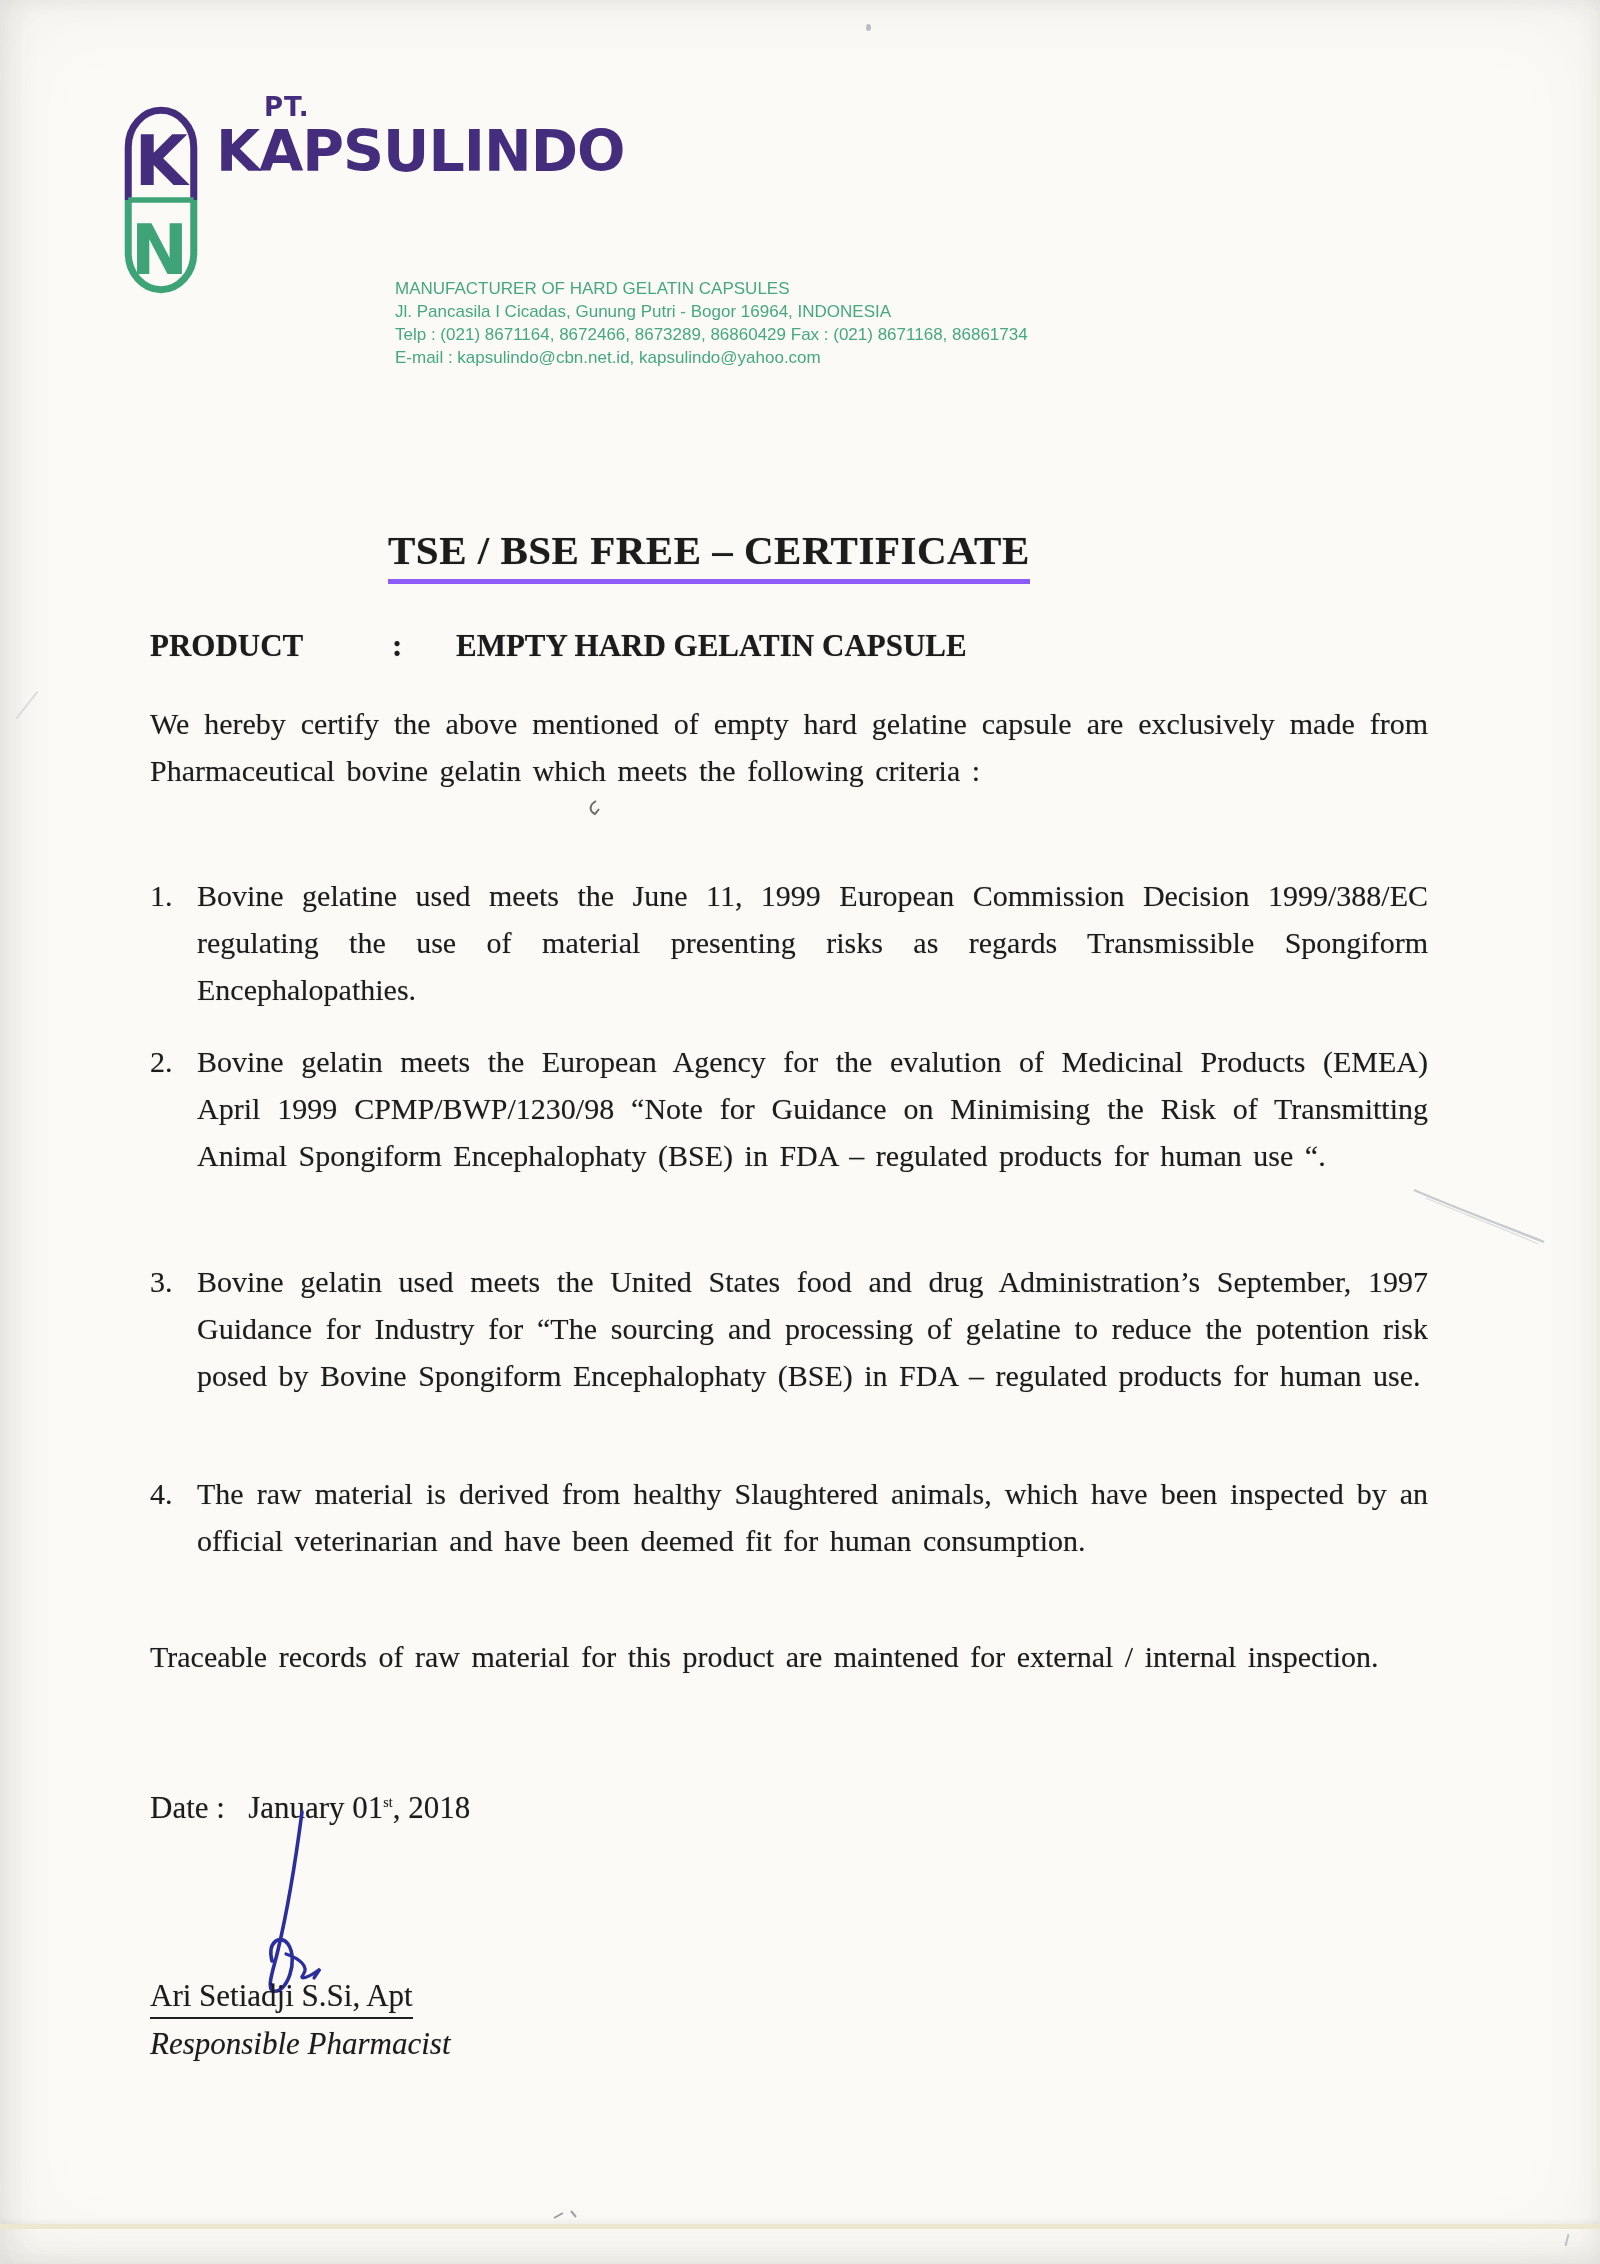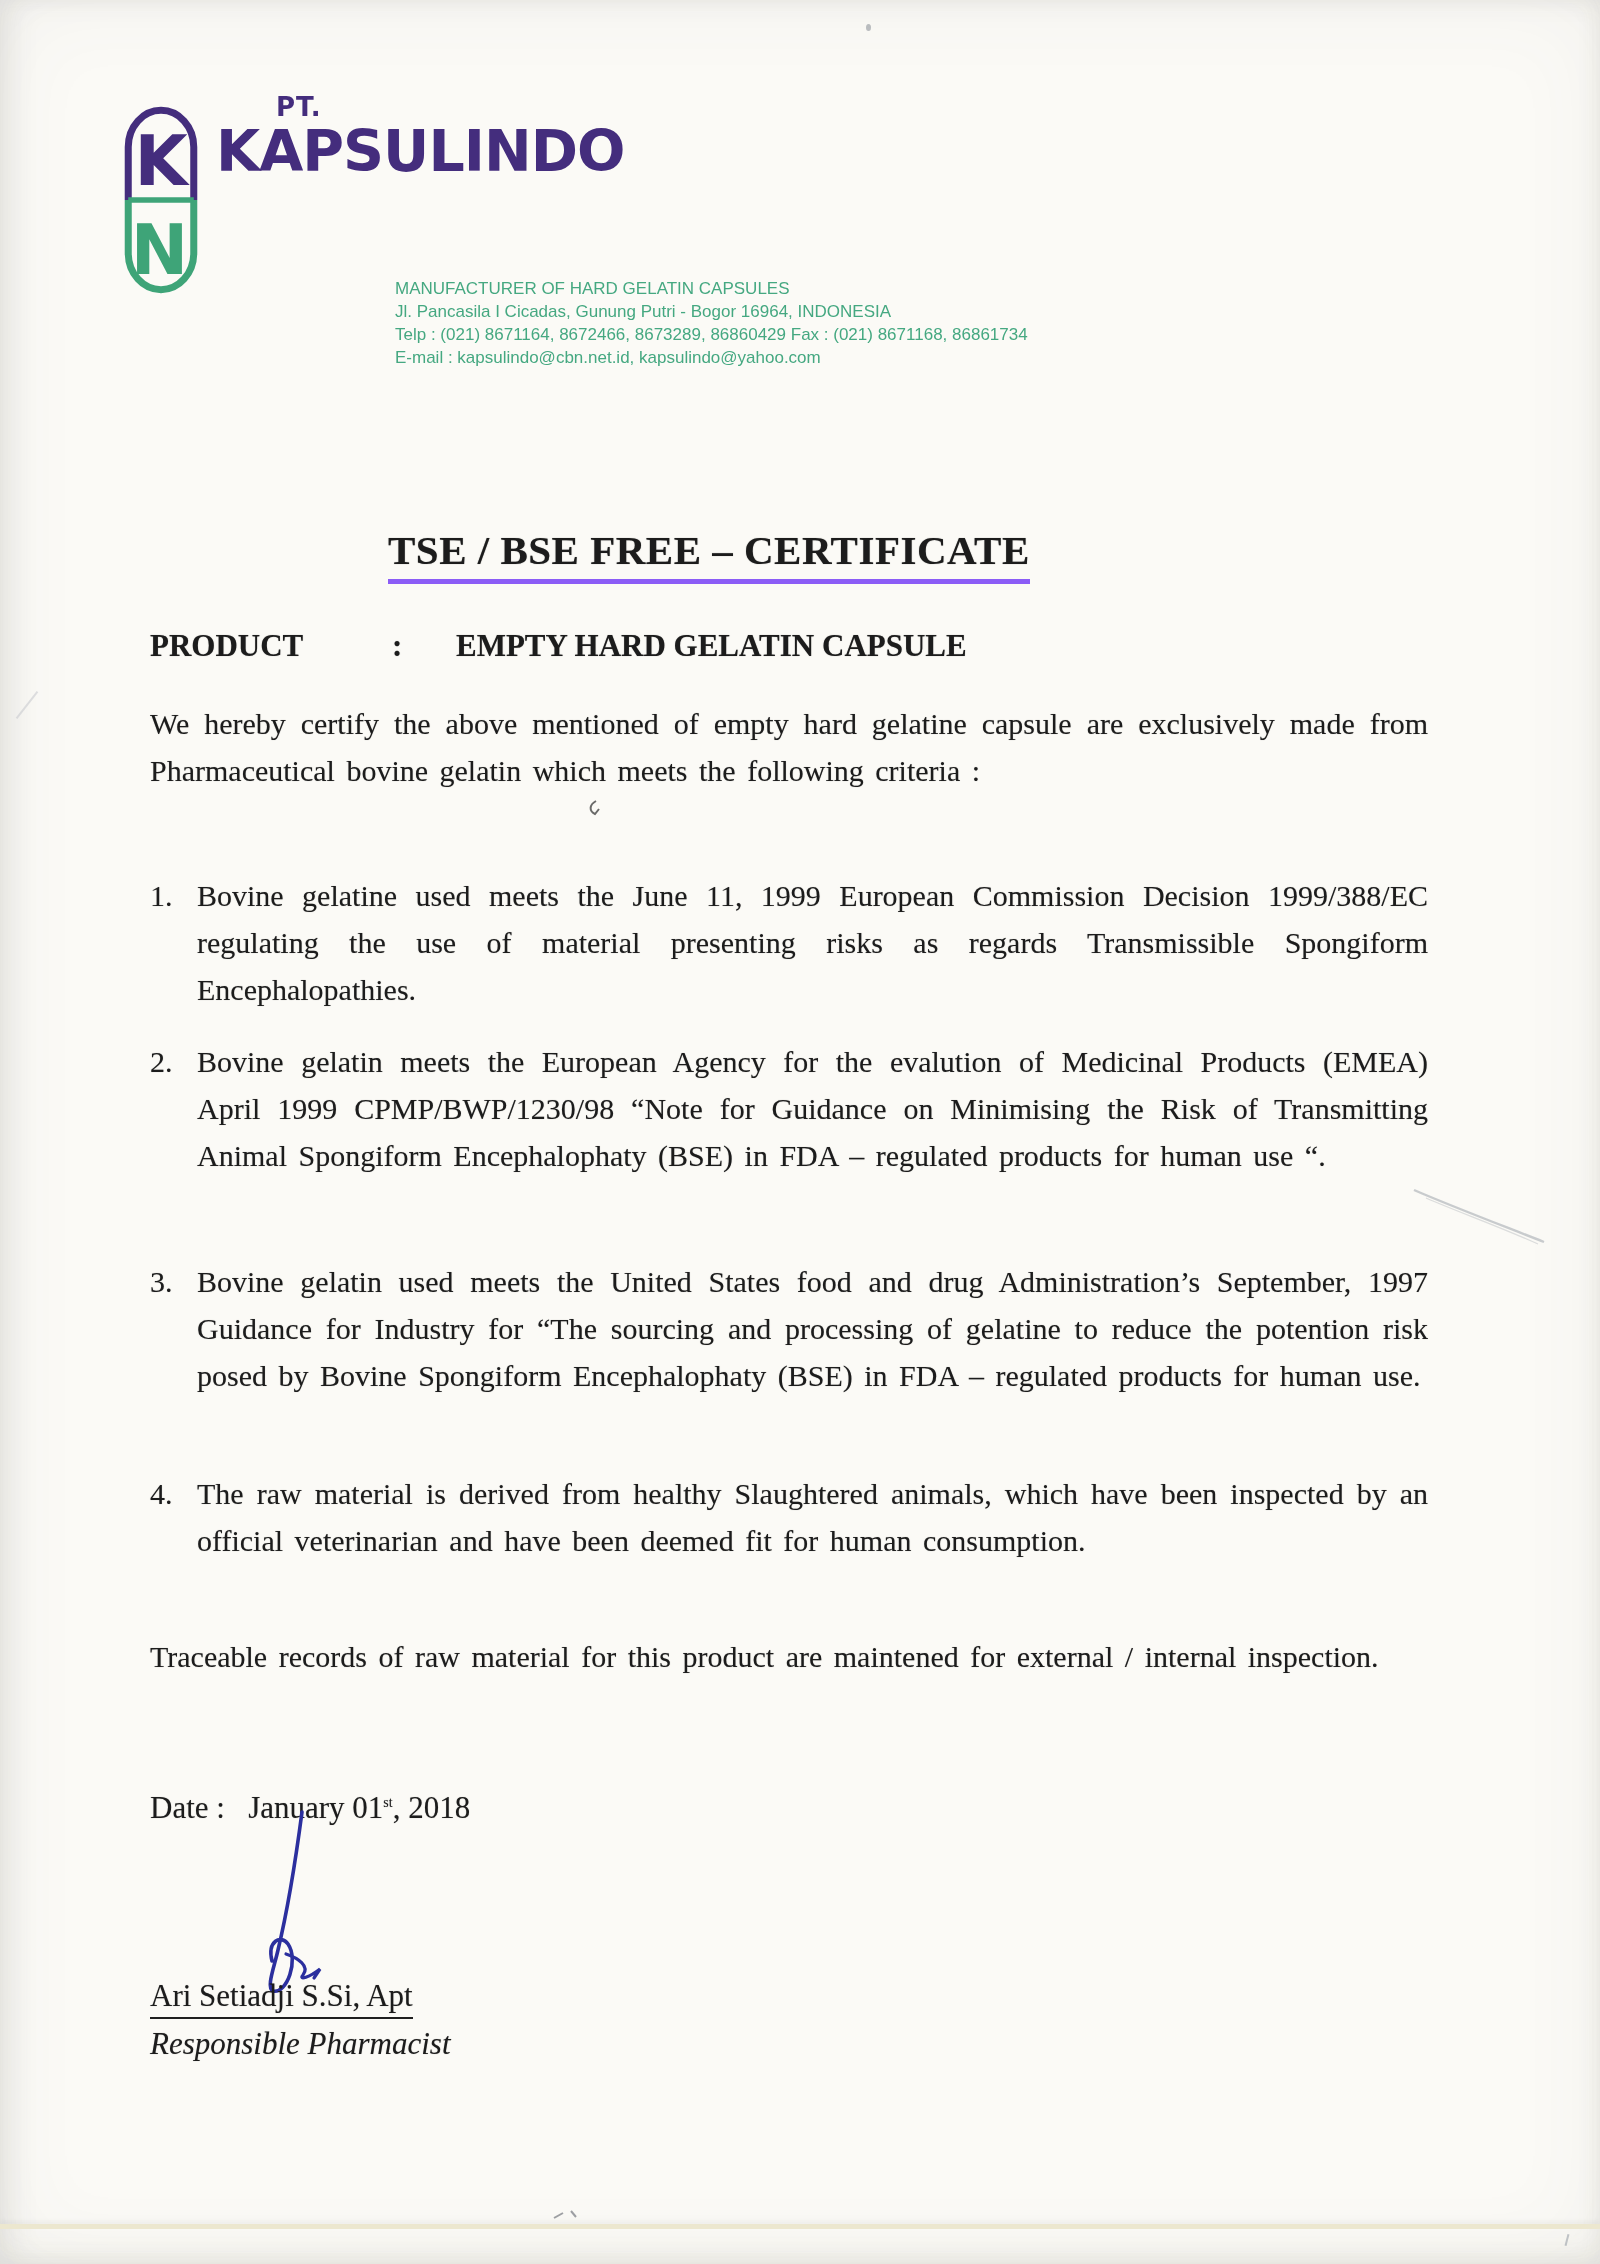--- a/index.html
+++ b/index.html
@@ -16,21 +16,21 @@
       inset -6px 0 18px rgba(90,90,95,.04),
       inset 0 -12px 30px rgba(125,115,60,.05);
     font-family: "Liberation Serif", serif;
     color: #1c1c1c;
   }
   .abs { position: absolute; }
 
   
   .logo-capsule { left: 122px; top: 104px; }
   .brand-pt {
-    left: 276px; top: 92px;
+    left: 264px; top: 92px;
     font-family: "DejaVu Sans", sans-serif;
     font-weight: bold; font-size: 26px; letter-spacing: 1px;
     color: #442d7d;
   }
   .brand-top {
     left: 216px; top: 118px;
     font-family: "DejaVu Sans", sans-serif;
     font-weight: bold; font-size: 57px; letter-spacing: -1px;
     color: #442d7d;
   }

